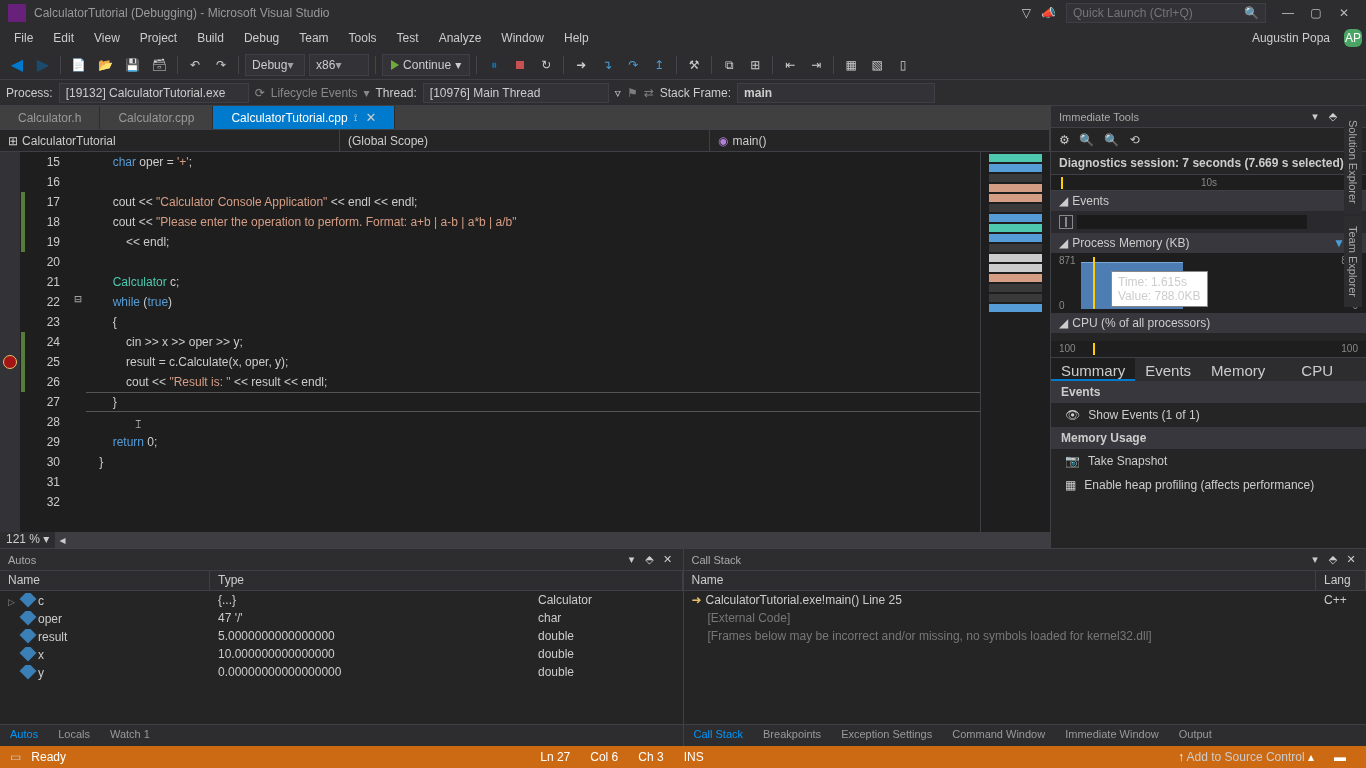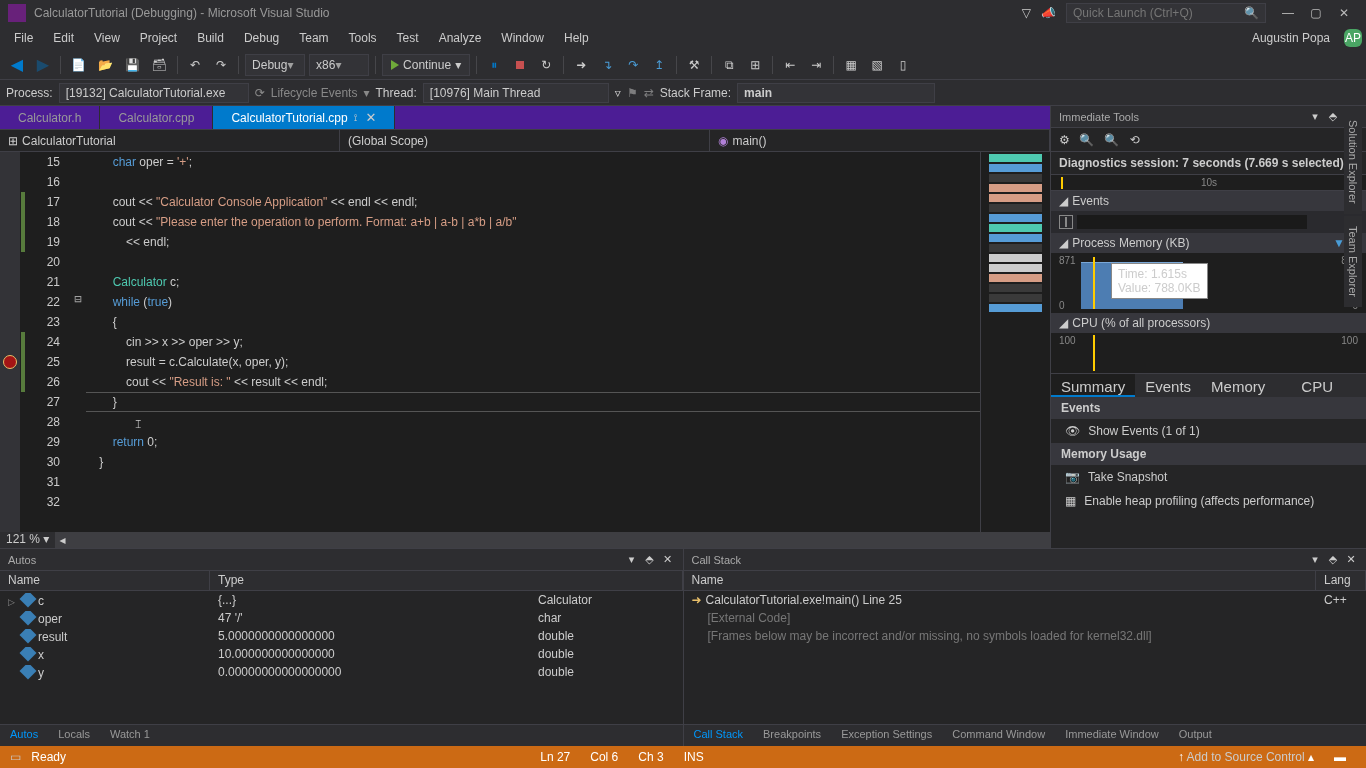--- a/index.html
+++ b/index.html
@@ -18,21 +18,21 @@
 .toolbar .btn{height:22px;min-width:22px;display:flex;align-items:center;justify-content:center;padding:0 4px;cursor:pointer;}
 .toolbar .combo{height:22px;background:#333337;border:1px solid #3f3f46;padding:0 6px;display:flex;align-items:center;min-width:60px;color:#a0a0a0;}
 .toolbar .sep{width:1px;height:18px;background:#46464a;margin:0 2px;}
 .continue-btn{height:22px;background:#333337;border:1px solid #3f3f46;padding:0 8px;display:flex;align-items:center;gap:4px;cursor:pointer;}
 .continue-btn .tri{width:0;height:0;border-left:8px solid #6faa3a;border-top:5px solid transparent;border-bottom:5px solid transparent;}
 .debugbar{height:26px;background:#2d2d30;border-bottom:1px solid #3f3f46;display:flex;align-items:center;padding:0 6px;gap:6px;}
 .debugbar .label{color:#ccc;}
 .debugbar .combo{height:20px;background:#333337;border:1px solid #3f3f46;padding:0 6px;display:flex;align-items:center;color:#ccc;}
 .main{display:flex;height:calc(768px - 26px - 24px - 30px - 26px - 198px - 22px);}
 .editor-area{flex:1;display:flex;flex-direction:column;min-width:0;}
-.tabstrip{height:24px;background:#4c1d95;border-bottom:1px solid #3f3f46;display:flex;align-items:stretch;}
+.tabstrip{height:24px;background:#404040;border-bottom:1px solid #3f3f46;display:flex;align-items:stretch;}
 .tab{padding:0 18px;display:flex;align-items:center;color:#999;border-right:1px solid #2d2d30;cursor:pointer;position:relative;}
 .tab.active{background:#007acc;color:#fff;}
 .tab.active::after{content:"";position:absolute;right:4px;top:50%;transform:translateY(-50%);width:10px;height:10px;}
 .tab .pin{margin-left:6px;color:#ccc;font-size:10px;}
 .tab .x{margin-left:8px;font-size:13px;}
 .nav-combos{height:22px;background:#252526;border-bottom:1px solid #3f3f46;display:flex;}
 .nav-combos .nc{flex:1;border-right:1px solid #3f3f46;padding:0 8px;display:flex;align-items:center;background:#252526;color:#ccc;}
 .nav-combos .nc .ico{margin-right:4px;}
 .code-wrap{flex:1;display:flex;background:#1e1e1e;overflow:hidden;position:relative;}
 .margin{width:20px;background:#333337;}
@@ -349,30 +349,30 @@
     <div class="section-h"><span class="tri">◢</span><span>Process Memory (KB)</span><span style="flex:1;"></span><span style="color:#4a9cd6;">▼</span>&nbsp;<span class="circ" style="background:#4a9cd6;"></span></div>
     <div class="chart">
       <span class="yl" style="top:2px;">871</span>
       <span class="yr" style="top:2px;">871</span>
       <span class="yl" style="bottom:2px;">0</span>
       <span class="yr" style="bottom:2px;">0</span>
       <div class="bars">
         <div class="bar" style="left:0;width:40%;bottom:0;top:10%;"></div>
       </div>
       <div class="marker" style="position:absolute;left:42px;top:4px;bottom:4px;width:2px;background:#ffcc00;"></div>
-      <div class="tooltip" style="top:10px;left:60px;">
+      <div class="tooltip" style="top:18px;left:60px;">
         <div>Time: 1.615s</div>
         <div>Value: 788.0KB</div>
       </div>
     </div>
     <div class="section-h">
         <span class="tri">◢</span>
         <span>CPU (% of all processors)</span>
       </div>
-    <div class="chart" style="height:40px;">
+    <div class="chart" style="height:16px;margin-top:8px;">
       <span class="yl" style="top:2px;">100</span>
       <span class="yr" style="top:2px;">100</span>
       <div class="marker" style="position:absolute;left:42px;top:2px;bottom:2px;width:2px;background:#ffcc00;"></div>
     </div>
     <div class="diag-tabs" id="diagtabs">
         <div class="dt active">Summary</div>
         <div class="dt">Events</div>
         <div class="dt">Memory Usage</div>
         <div class="dt">CPU Usage</div>
       </div>

